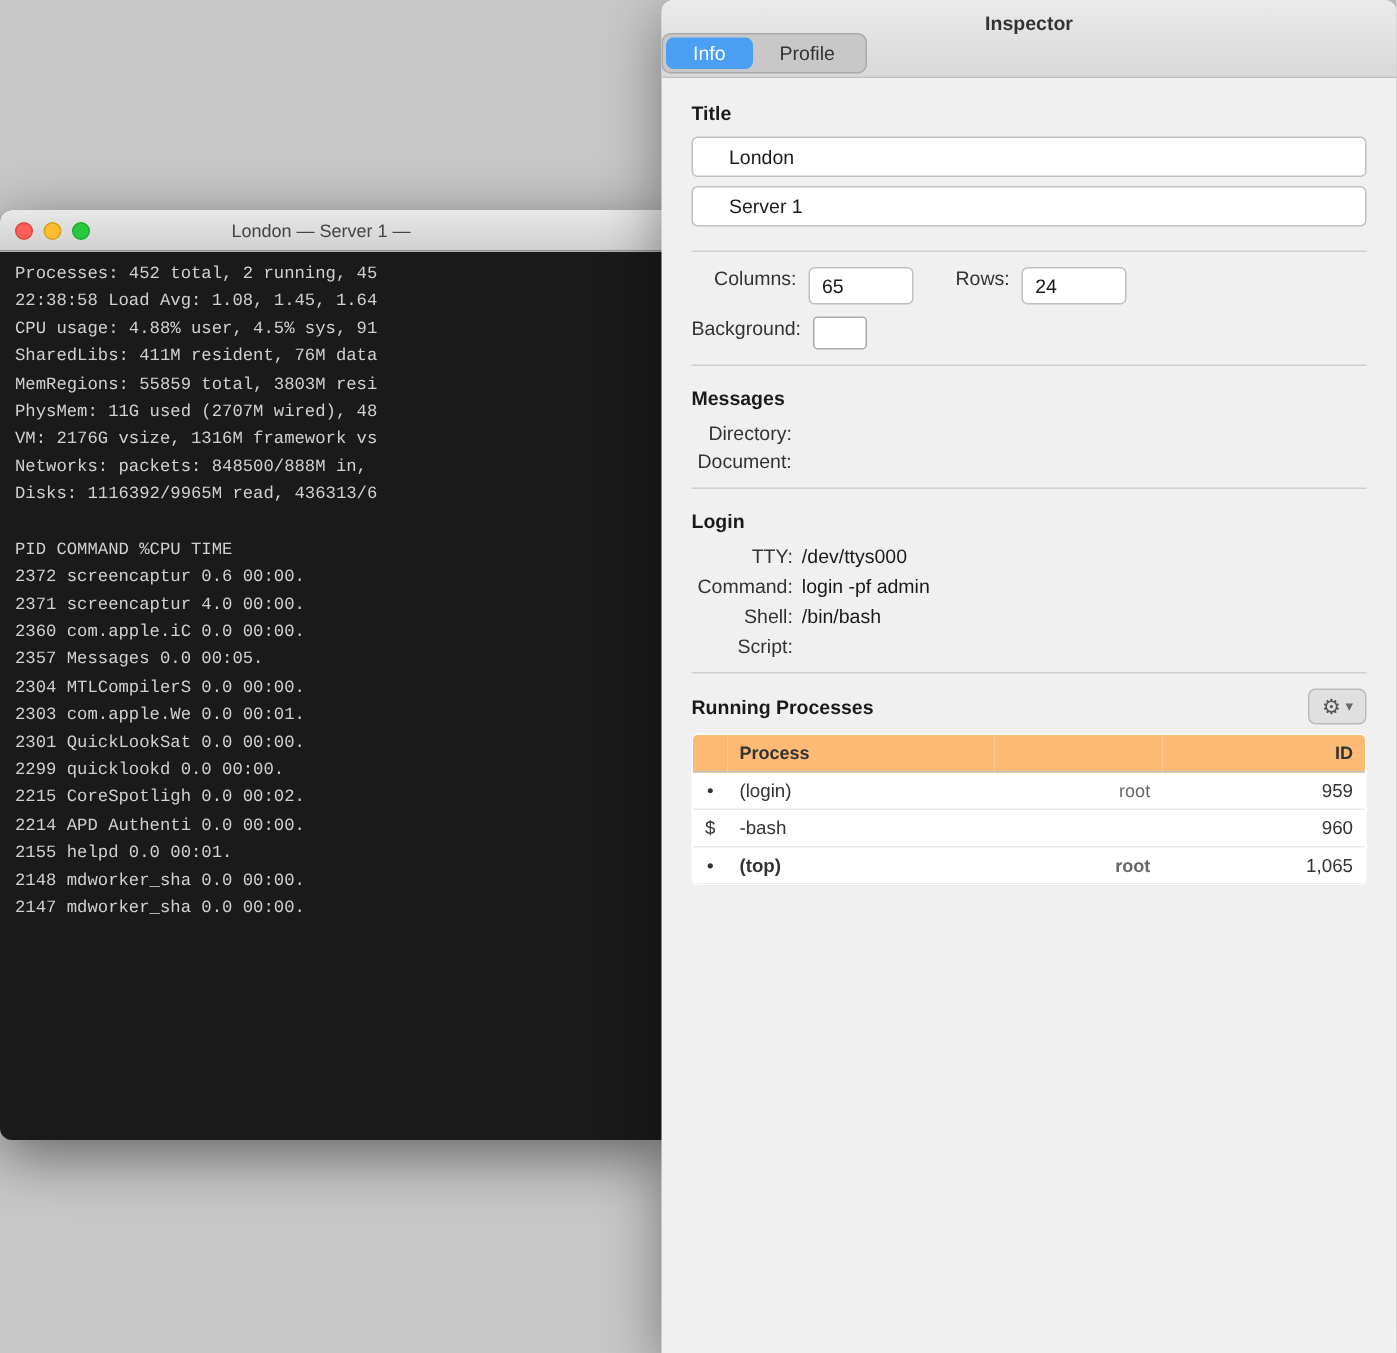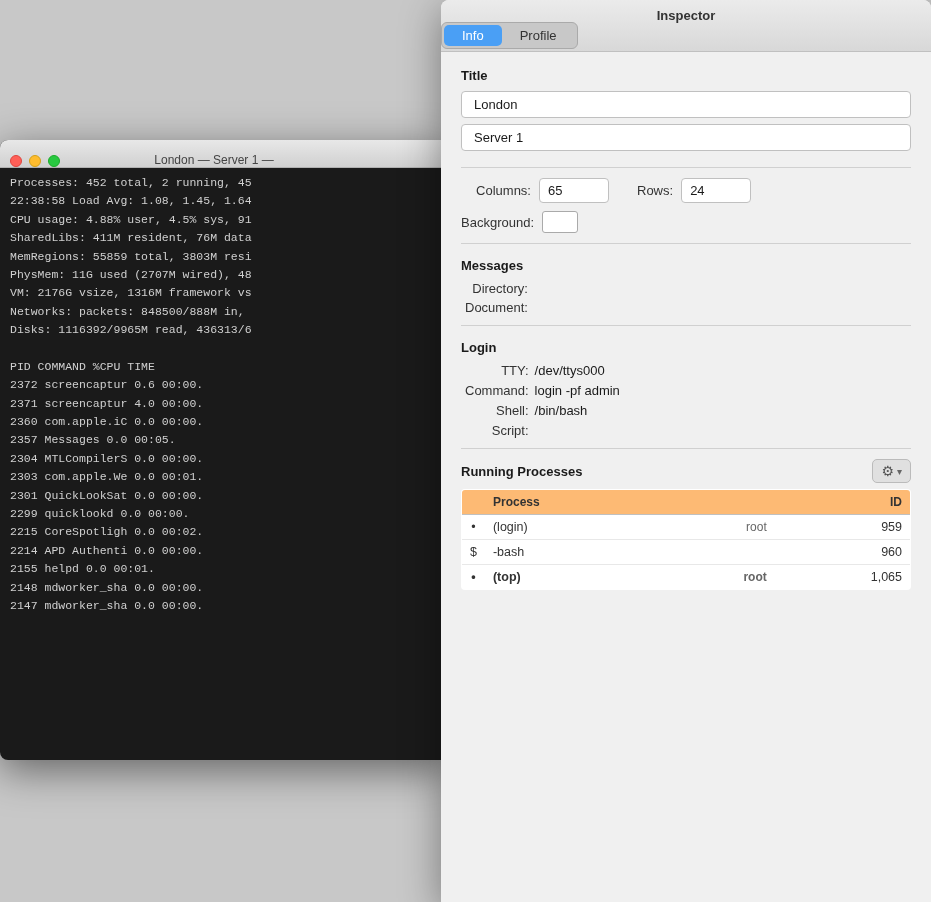--- a/index.html
+++ b/index.html
@@ -22,21 +22,21 @@
       height: 620px;
       background: #1a1a1a;
       border-radius: 8px;
       box-shadow: 0 10px 40px rgba(0,0,0,0.5);
       overflow: hidden;
     }
     .terminal-titlebar {
       background: linear-gradient(to bottom, #e8e8e8, #d0d0d0);
       height: 28px;
       display: flex;
-      align-items: flex-end;
+      align-items: center;
       padding: 0 10px;
       gap: 7px;
       border-bottom: 1px solid #b0b0b0;
     }
     .traffic-light {
       width: 12px;
       height: 12px;
       border-radius: 50%;
     }
     .traffic-close { background: #ff5f57; border: 1px solid #e0443e; }
@@ -133,33 +133,33 @@
       font-size: 13px;
       font-weight: 700;
       color: #1a1a1a;
       margin-bottom: 8px;
       margin-top: 14px;
     }
     .section-label:first-child { margin-top: 0; }
 
     .input-field {
       width: 100%;
-      padding: 5px 12px;
+      padding: 5px 24px;
       border: 1px solid #c0c0c0;
       border-radius: 4px;
       background: white;
       font-size: 13px;
       color: #1a1a1a;
       margin-bottom: 6px;
       outline: none;
     }
 
     .window-row {
       display: flex;
-      align-items: center;
+      align-items: flex-start;
       margin-bottom: 8px;
       gap: 8px;
     }
     .window-row label {
       font-size: 13px;
       color: #333;
       min-width: 70px;
       text-align: right;
     }
     .small-input {

